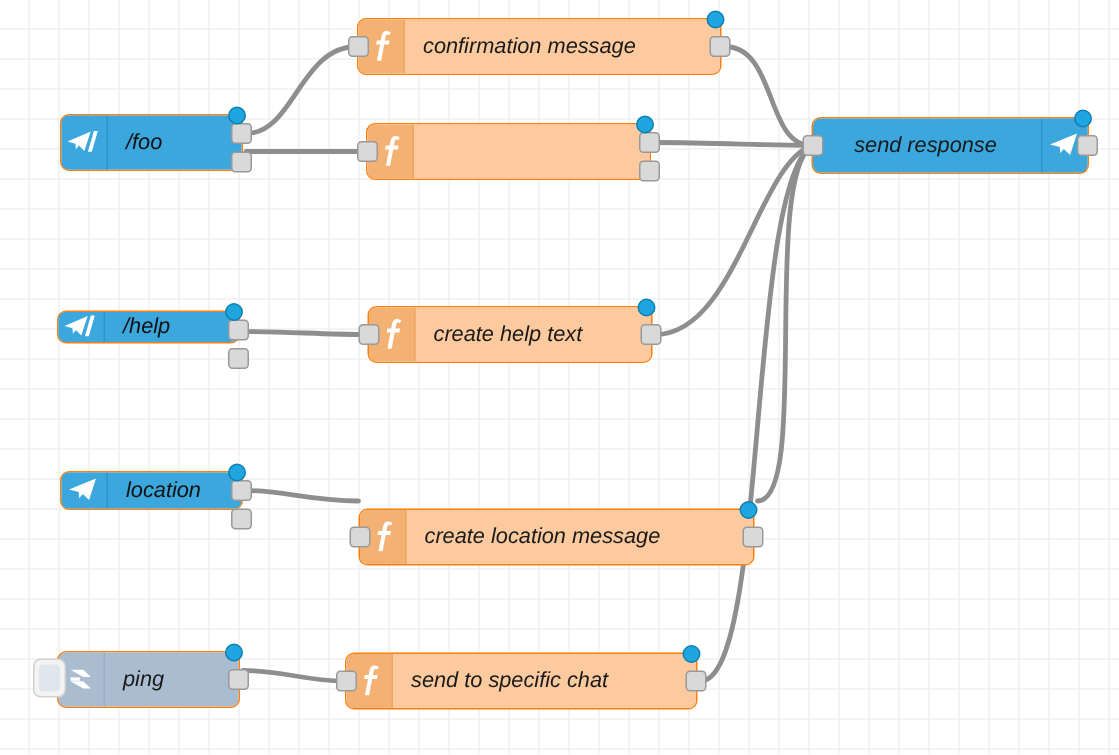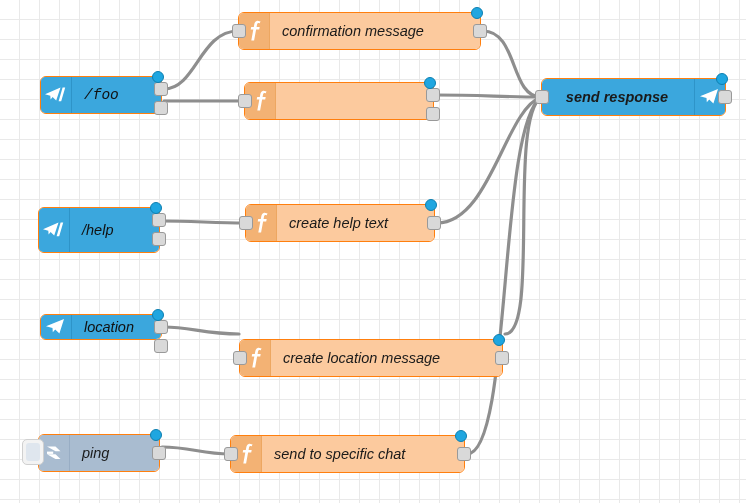--- a/index.html
+++ b/index.html
@@ -131,21 +131,21 @@
           <path d="M13.5 2.2c-.9-.5-2-.7-2.9-.3-1.3.5-2 1.9-2.3 3.3L7.8 8H5.2l-.5 2.6h2.6l-2 10.9h2.8l2-10.9h3.1l.5-2.6h-3.1l.4-2.2c.2-1 .6-1.7 1.3-1.8.5-.1 1 .1 1.4.4l.8-2.2z" fill="#ffffff"></path>
         </svg>
       </div>
       <div class="label">confirmation message</div>
     </div>
     <div class="port in" style="top:11px;"></div>
     <div class="port out" style="top:11px;"></div>
     <div class="statusdot"></div>
   </div>
 
-  <div class="node telegram" style="left:40px;top:76px;width:122px;height:38px;font-family:Liberation Mono, monospace;">
+  <div class="node telegram" style="left:40px;top:76px;width:122px;height:38px;">
     <div class="body">
       <div class="iconbox">
         <svg class="glyph" width="24" height="20" viewBox="0 0 24 20">
           <path d="M1 9.3 L16.5 2.6 L12.2 15.6 L8.6 12.0 L6.6 14.5 L6.3 10.8 Z" fill="#ffffff"></path>
           <path d="M18.6 2.4 L21.2 2.4 L17.2 16.2 L14.6 16.2 Z" fill="#ffffff"></path>
         </svg>
       </div>
       <div class="label">/foo</div>
     </div>
     <div class="port out" style="top:5px;"></div>
@@ -160,35 +160,35 @@
           <path d="M13.5 2.2c-.9-.5-2-.7-2.9-.3-1.3.5-2 1.9-2.3 3.3L7.8 8H5.2l-.5 2.6h2.6l-2 10.9h2.8l2-10.9h3.1l.5-2.6h-3.1l.4-2.2c.2-1 .6-1.7 1.3-1.8.5-.1 1 .1 1.4.4l.8-2.2z" fill="#ffffff"></path>
         </svg>
       </div>
     </div>
     <div class="port in" style="top:11px;"></div>
     <div class="port out" style="top:5px;"></div>
     <div class="port out" style="top:24px;"></div>
     <div class="statusdot"></div>
   </div>
 
-  <div class="node telegram-out" style="left:541px;top:78px;width:185px;height:38px;font-weight:bold;">
+  <div class="node telegram-out" style="left:541px;top:78px;width:185px;height:38px;">
     <div class="body">
       <div class="label center">send response</div>
       <div class="iconbox">
         <svg class="glyph" width="24" height="20" viewBox="0 0 24 20">
           <path d="M2 9.3 L20 2.0 L15.4 16.4 L11.2 12.4 L8.8 15.2 L8.5 11.0 Z" fill="#ffffff"></path>
         </svg>
       </div>
     </div>
     <div class="port in" style="top:11px;"></div>
     <div class="port out" style="top:11px;"></div>
     <div class="statusdot"></div>
   </div>
 
-  <div class="node telegram" style="left:38px;top:207px;width:122px;height:46px;">
+  <div class="node telegram" style="left:38px;top:207px;width:122px;height:22px;">
     <div class="body">
       <div class="iconbox">
         <svg class="glyph" width="24" height="20" viewBox="0 0 24 20">
           <path d="M1 9.3 L16.5 2.6 L12.2 15.6 L8.6 12.0 L6.6 14.5 L6.3 10.8 Z" fill="#ffffff"></path>
           <path d="M18.6 2.4 L21.2 2.4 L17.2 16.2 L14.6 16.2 Z" fill="#ffffff"></path>
         </svg>
       </div>
       <div class="label">/help</div>
     </div>
     <div class="port out" style="top:5px;"></div>

